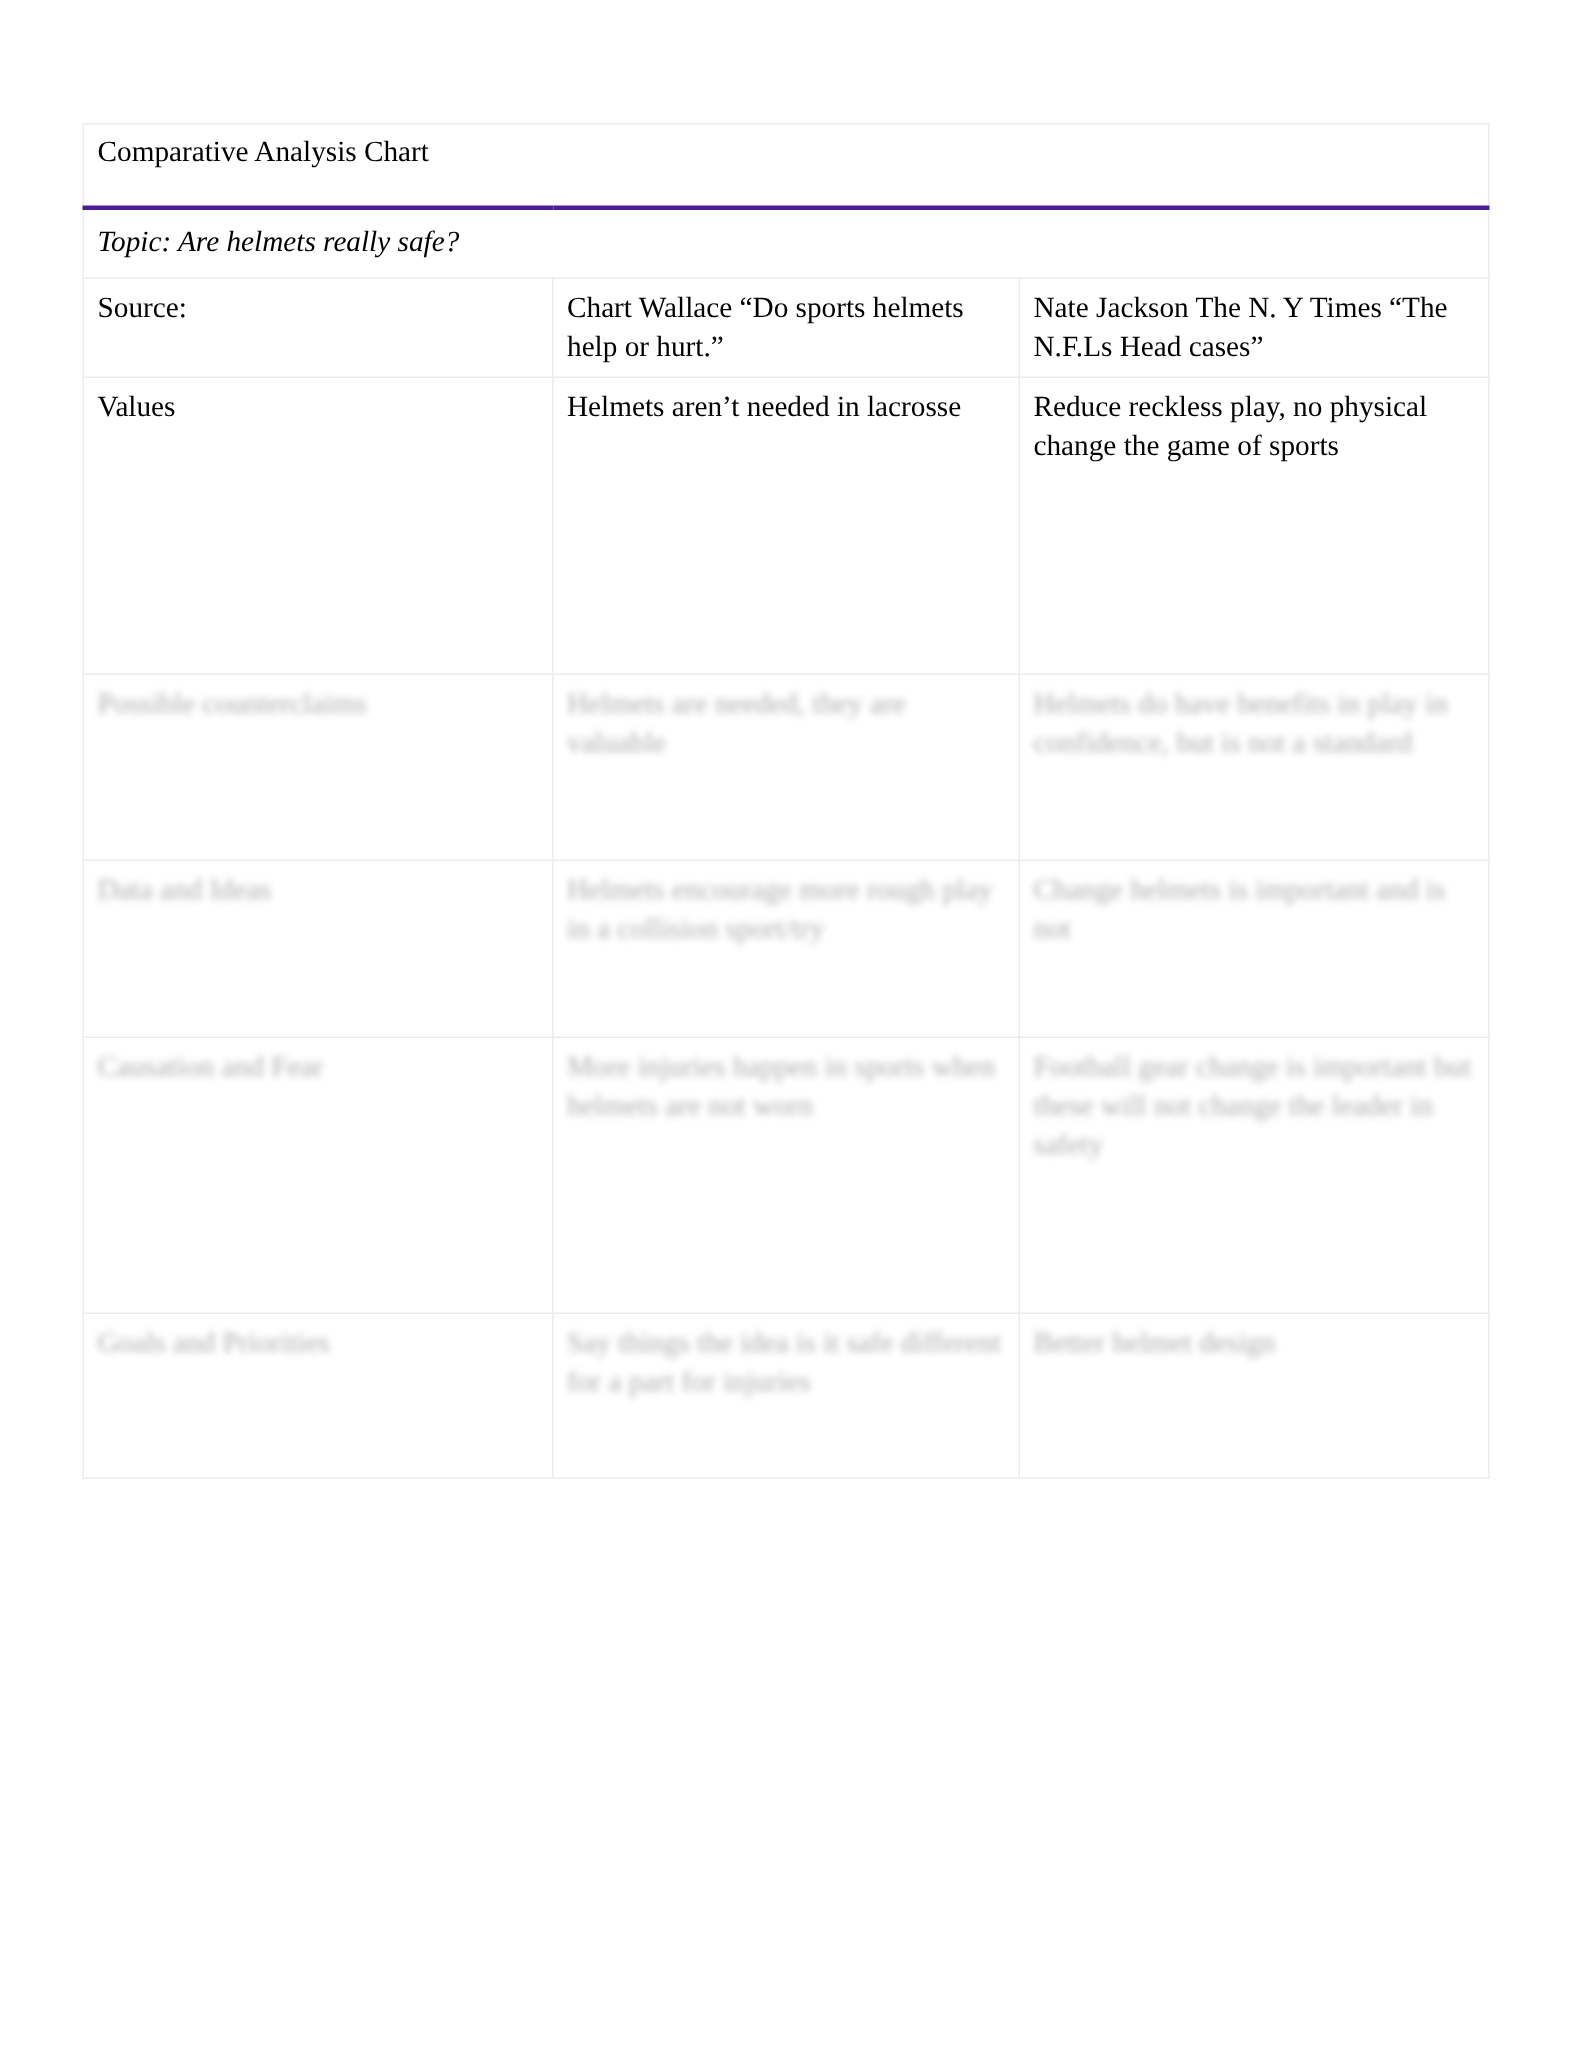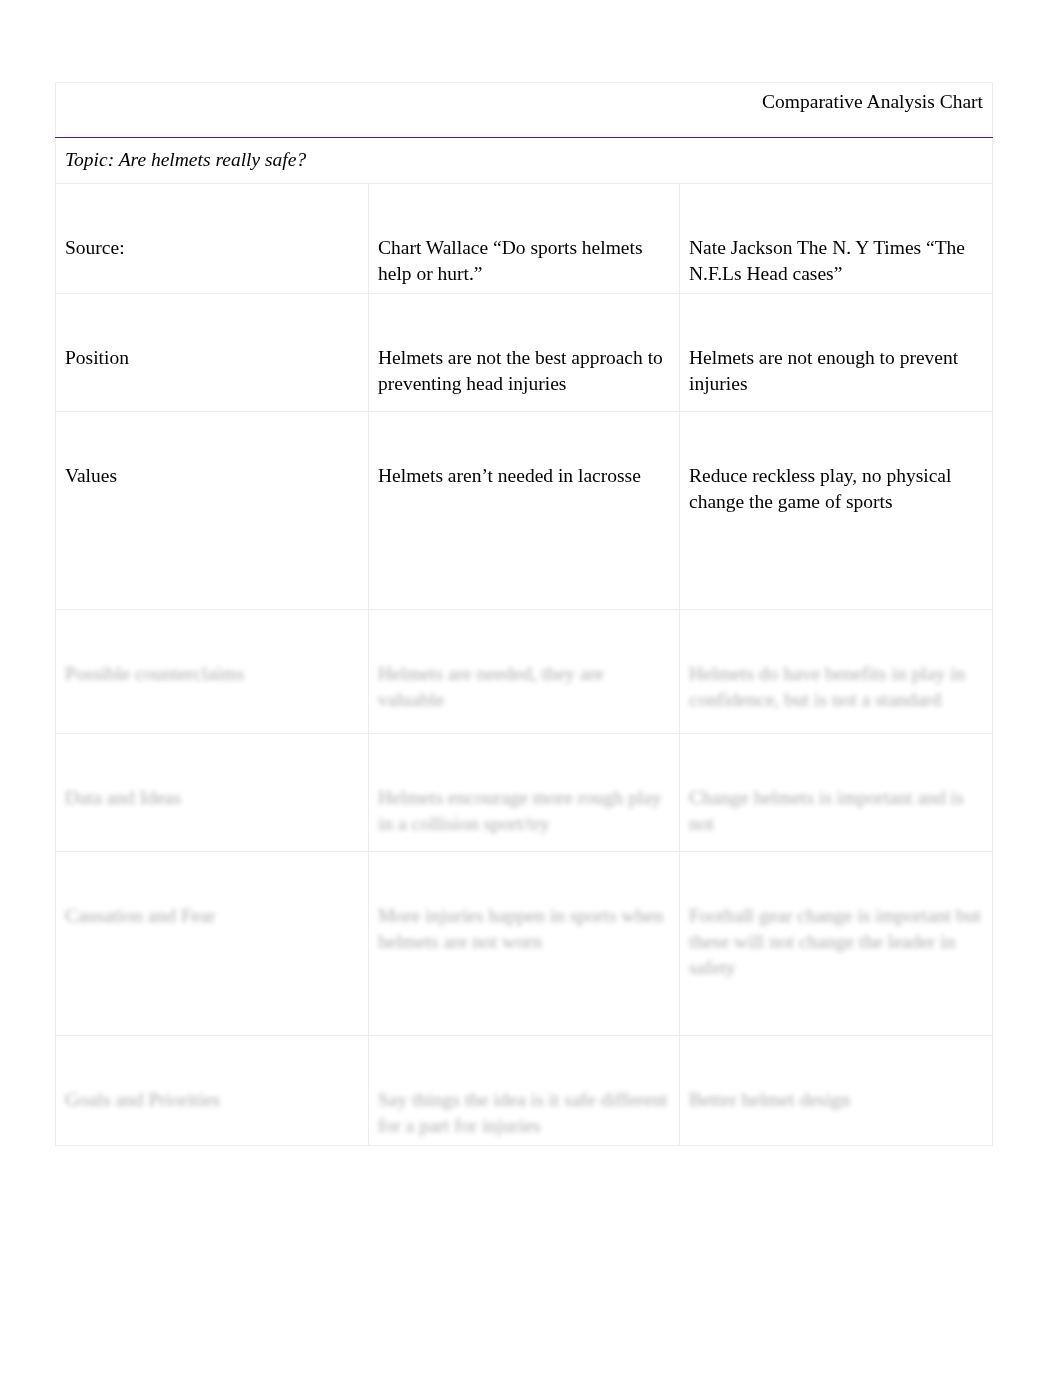--- a/index.html
+++ b/index.html
@@ -40,25 +40,25 @@
     font-size: 19.5px;
     line-height: 1.33;
   }
 
   col.c1 { width: 313px; }
   col.c2 { width: 311px; }
   col.c3 { width: 313px; }
 
   
   td.title-cell {
-    text-align: right;
+    text-align: left;
     font-size: 19.5px;
     padding-top: 6px;
     padding-bottom: 22px;
-    border-bottom: 1px solid #4c1d95;
+    border-bottom: 3px solid #4c1d95;
   }
 
   td.topic-cell {
     padding-top: 9px;
     padding-bottom: 10px;
     font-style: italic;
   }
 
   
   tr.r-source td   { height: 52px; }
@@ -66,21 +66,20 @@
   tr.r-arguments td{ height: 180px; }
   tr.r-values td   { height: 184px; }
   tr.r-b1 td       { height: 110px; }
   tr.r-b2 td       { height: 104px; }
   tr.r-b3 td       { height: 170px; }
   tr.r-b4 td       { height: 96px; }
 
   .cell-text {
     display: block;
     white-space: pre-line;
-    margin-top: 44px;
   }
 
   
   .redacted .cell-text {
     filter: blur(2.6px);
     opacity: 0.42;
     color: #3a3a3a;
   }
 </style>
 </head>
@@ -107,31 +106,20 @@
             <span class="cell-text">Source:</span>
           </td>
         <td>
             <span class="cell-text">Chart Wallace “Do sports helmets help or hurt.”</span>
           </td>
         <td>
             <span class="cell-text">Nate Jackson The N. Y Times “The N.F.Ls Head cases”</span>
           </td>
       </tr>
 
-      <tr class="r-position">
-        <td>
-            <span class="cell-text">Position</span>
-          </td>
-        <td>
-            <span class="cell-text">Helmets are not the best approach to preventing head injuries</span>
-          </td>
-        <td>
-            <span class="cell-text">Helmets are not enough to prevent injuries</span>
-          </td>
-      </tr>
 
 
       <tr class="r-values">
         <td>
             <span class="cell-text">Values</span>
           </td>
         <td>
             <span class="cell-text">Helmets aren’t needed in lacrosse</span>
           </td>
         <td>

